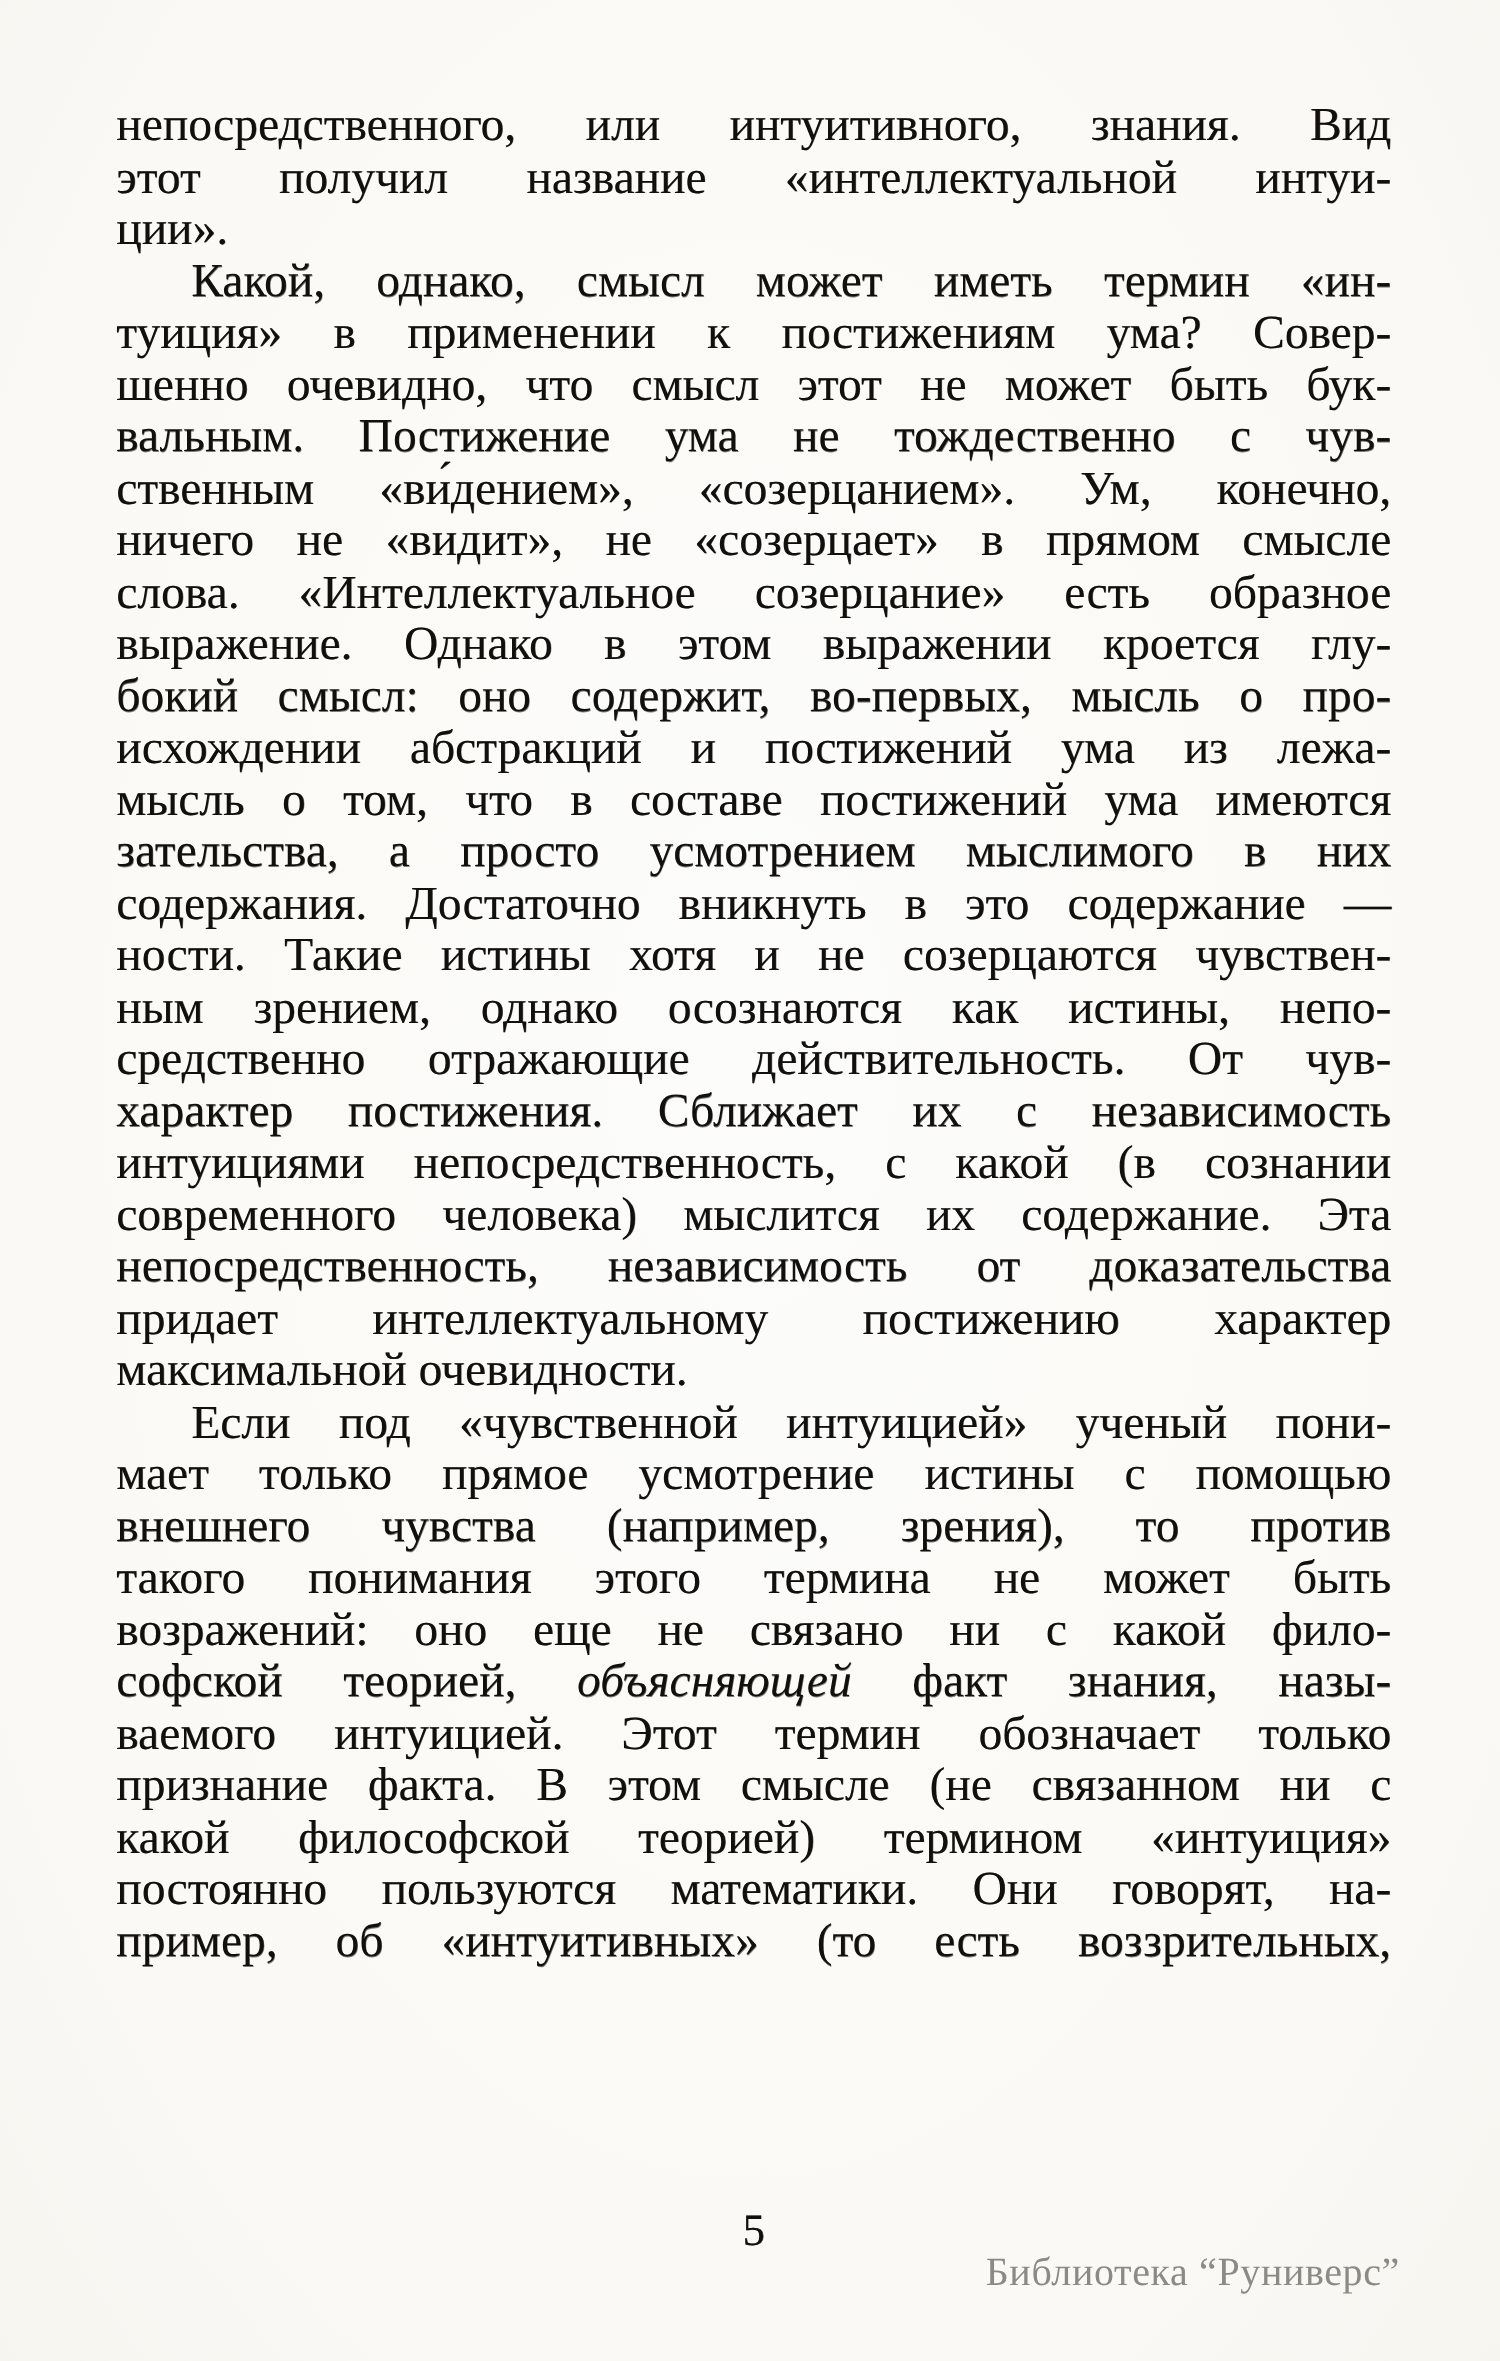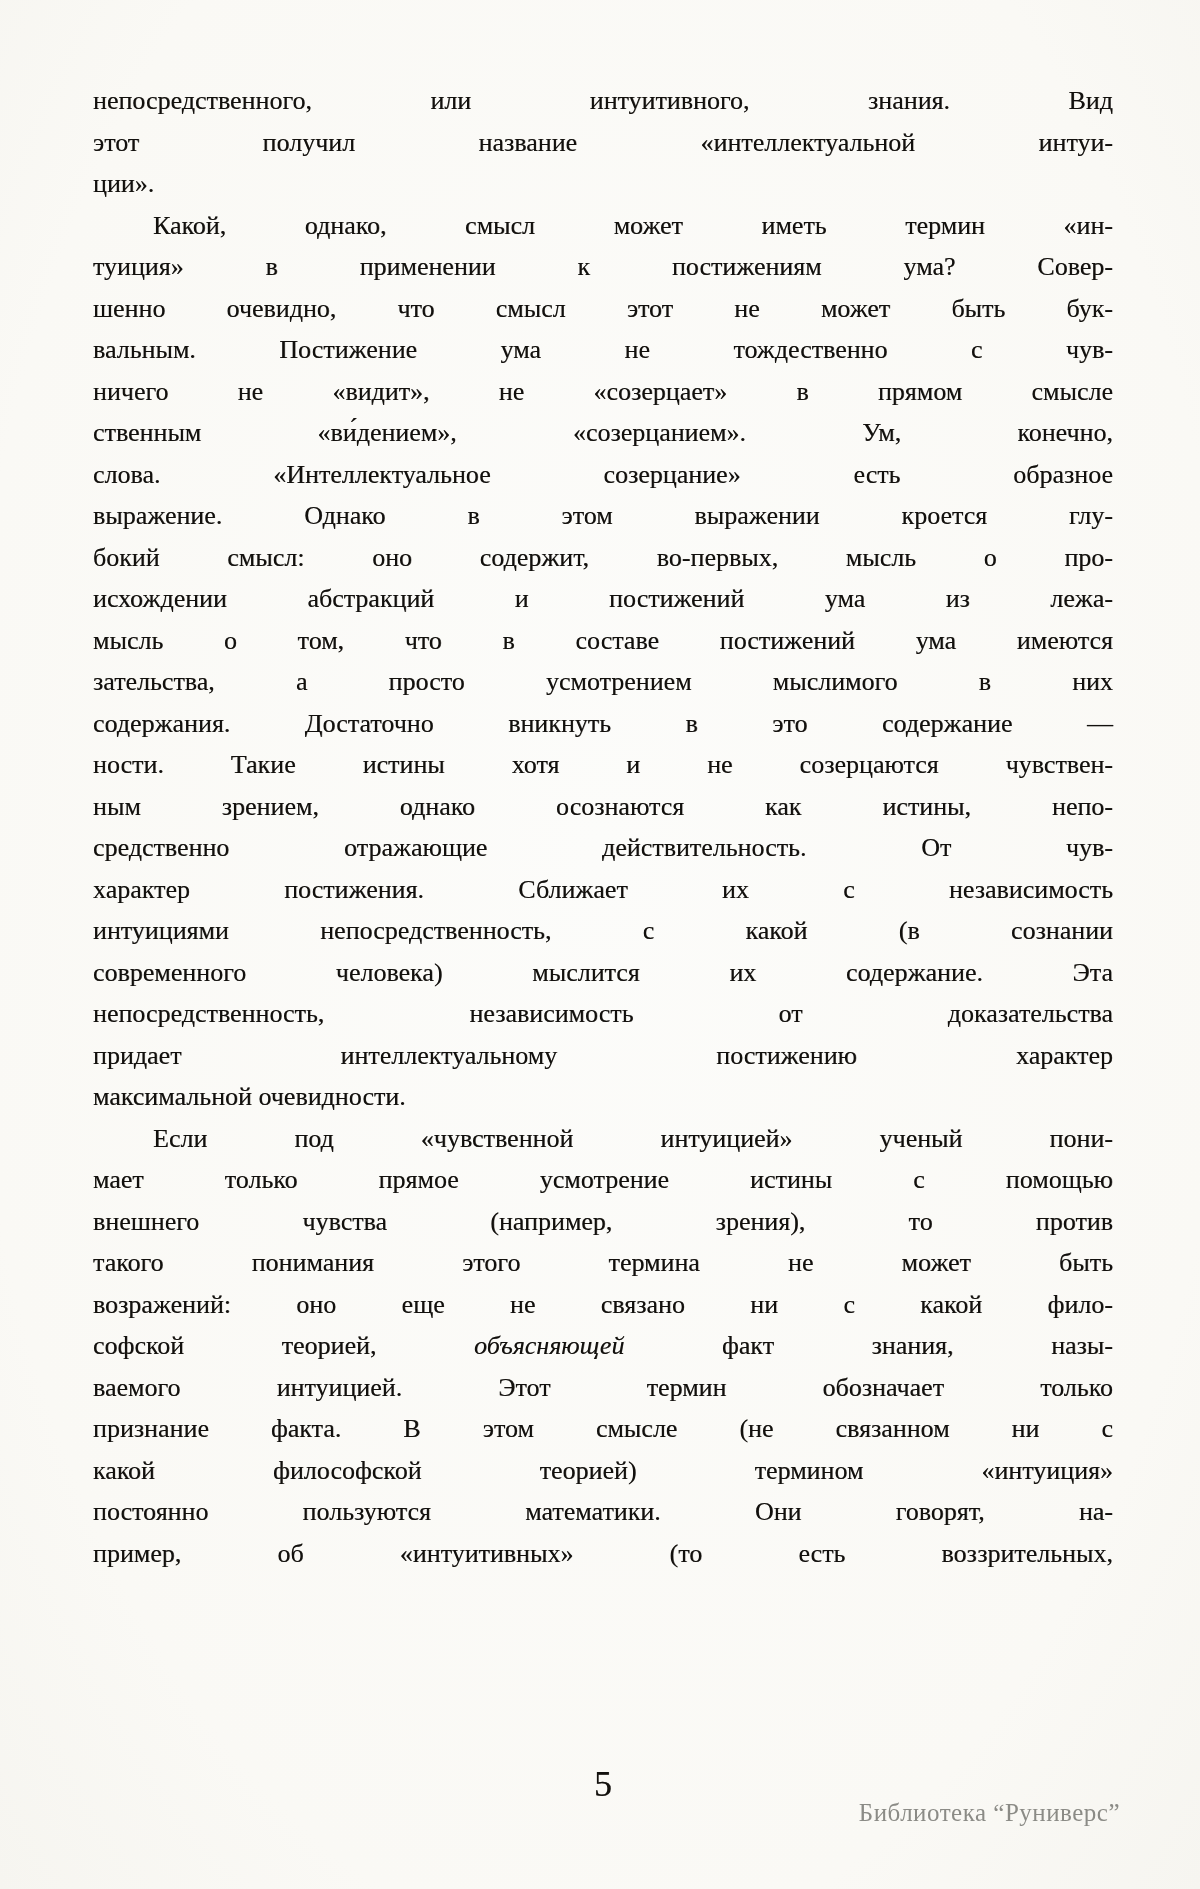--- a/index.html
+++ b/index.html
@@ -16,21 +16,21 @@
     width: 1200px;
     height: 1889px;
     background: radial-gradient(ellipse at 50% 45%, #fcfcfa 0%, #faf9f5 75%, #f6f5f0 100%);
     overflow: hidden;
   }
   .text-block {
     position: absolute;
     left: 93px;
     top: 80px;
     width: 1020px;
-    font-size: 26px;
+    font-size: 38px;
     line-height: 41.5px;
     color: #12100d;
     text-shadow: 0.35px 0.2px 0 rgba(22, 19, 14, 0.55);
   }
   .line {
     text-align: justify;
     text-align-last: justify;
   }
   .line.flush {
     text-align: center;
@@ -49,39 +49,39 @@
     width: 1020px;
     text-align: center;
     font-size: 36px;
     color: #12100d;
     text-shadow: 0.35px 0.2px 0 rgba(22, 19, 14, 0.55);
   }
   .watermark {
     position: absolute;
     right: 80px;
     top: 1799px;
-    font-size: 25px;
+    font-size: 32px;
     color: #8b8b86;
     letter-spacing: 0.5px;
   }
 </style>
 </head>
 <body>
 
 <div class="page">
   <div class="text-block">
       <div class="line"><span>непосредственного, или интуитивного, знания. Вид</span></div>
       <div class="line"><span>этот получил название «интеллектуальной интуи-</span></div>
       <div class="line flush"><span>ции».</span></div>
       <div class="line indent"><span>Какой, однако, смысл может иметь термин «ин-</span></div>
       <div class="line"><span>туиция» в применении к постижениям ума? Совер-</span></div>
       <div class="line"><span>шенно очевидно, что смысл этот не может быть бук-</span></div>
       <div class="line"><span>вальным. Постижение ума не тождественно с чув-</span></div>
+      <div class="line"><span>ственным «ви́дением», «созерцанием». Ум, конечно,</span></div>
       <div class="line"><span>ничего не «видит», не «созерцает» в прямом смысле</span></div>
-      <div class="line"><span>ственным «ви́дением», «созерцанием». Ум, конечно,</span></div>
       <div class="line"><span>слова. «Интеллектуальное созерцание» есть образное</span></div>
       <div class="line"><span>выражение. Однако в этом выражении кроется глу-</span></div>
       <div class="line"><span>бокий смысл: оно содержит, во-первых, мысль о про-</span></div>
       <div class="line"><span>исхождении абстракций и постижений ума из лежа-</span></div>
       <div class="line"><span>мысль о том, что в составе постижений ума имеются</span></div>
       <div class="line"><span>зательства, а просто усмотрением мыслимого в них</span></div>
       <div class="line"><span>содержания. Достаточно вникнуть в это содержание —</span></div>
       <div class="line"><span>ности. Такие истины хотя и не созерцаются чувствен-</span></div>
       <div class="line"><span>ным зрением, однако осознаются как истины, непо-</span></div>
       <div class="line"><span>средственно отражающие действительность. От чув-</span></div>

